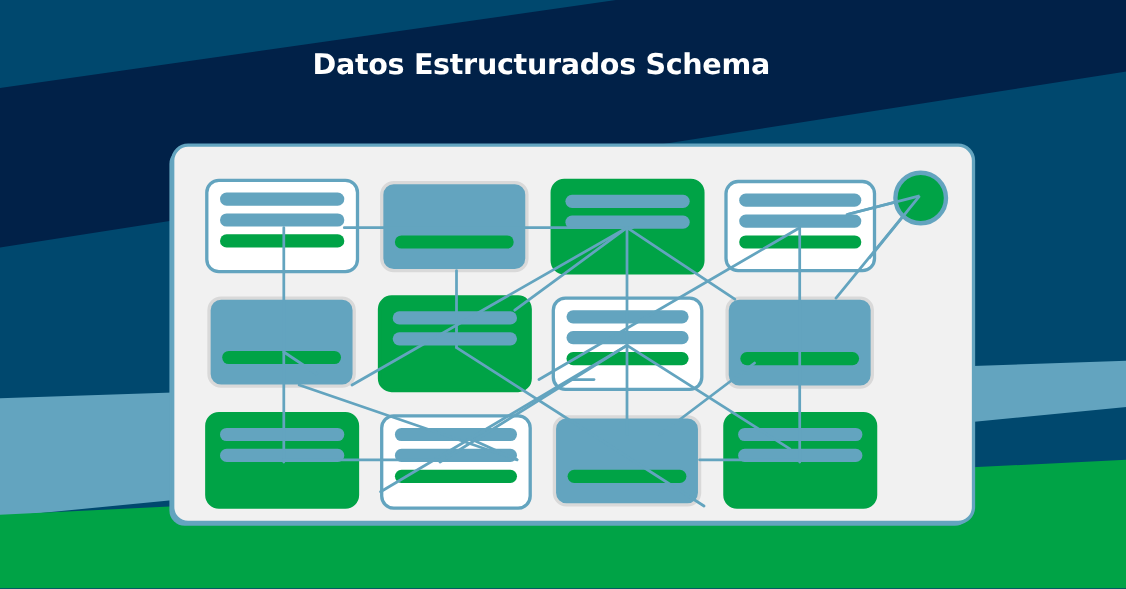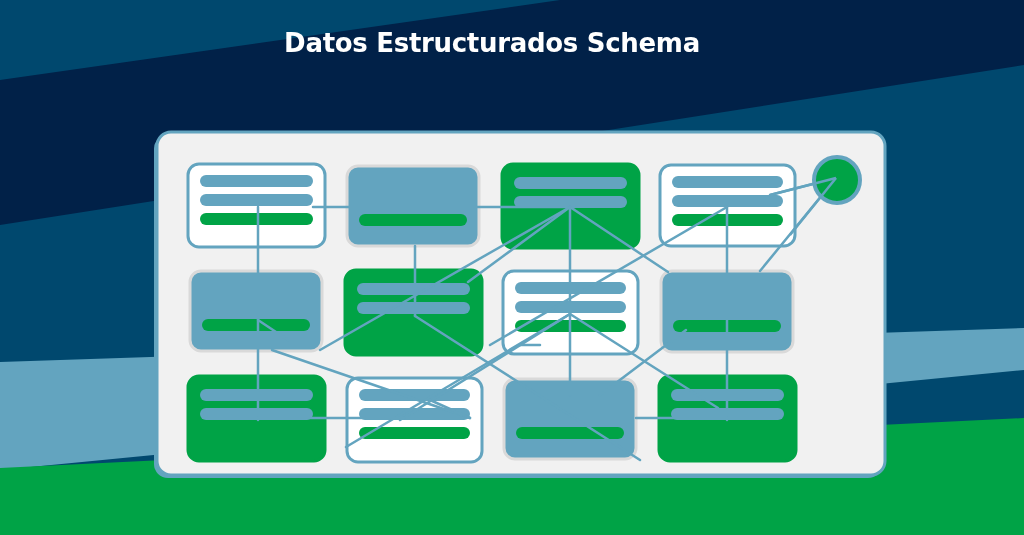--- a/index.html
+++ b/index.html
@@ -1,19 +1,19 @@
 <!DOCTYPE html>
 <html><head>
   <meta charset="utf-8">
   <style>
     html, body { margin: 0; padding: 0; }
     body { width: 1024px; height: 535px; overflow: hidden; position: relative; background: #00486e; }
     .bg { position: absolute; left: 0; top: 0; width: 1024px; height: 535px; }
     .title {
-      position: absolute; left: 0; top: 28px; width: 984px; text-align: center;
+      position: absolute; left: 0; top: 44px; width: 984px; text-align: center;
       font-family: "DejaVu Sans", sans-serif; font-weight: bold; font-size: 26px;
       color: #ffffff; letter-spacing: -0.3px;
     }
     .diagram { position: absolute; left: 0; top: 0; width: 1024px; height: 535px; }
   </style>
 </head>
 <body>
 
 <svg class="bg" viewBox="0 0 1024 535" xmlns="http://www.w3.org/2000/svg">
   <rect x="0" y="0" width="1024" height="535" fill="#00486e"></rect>

